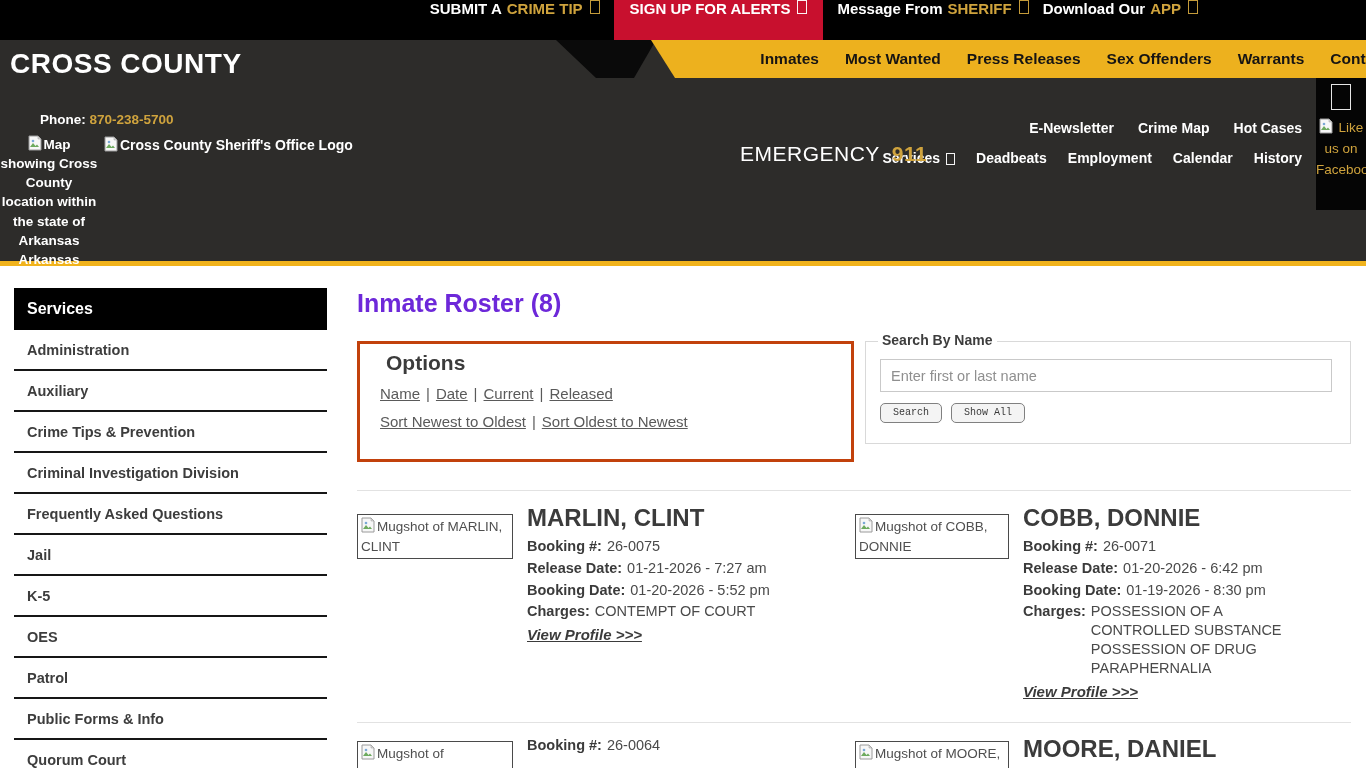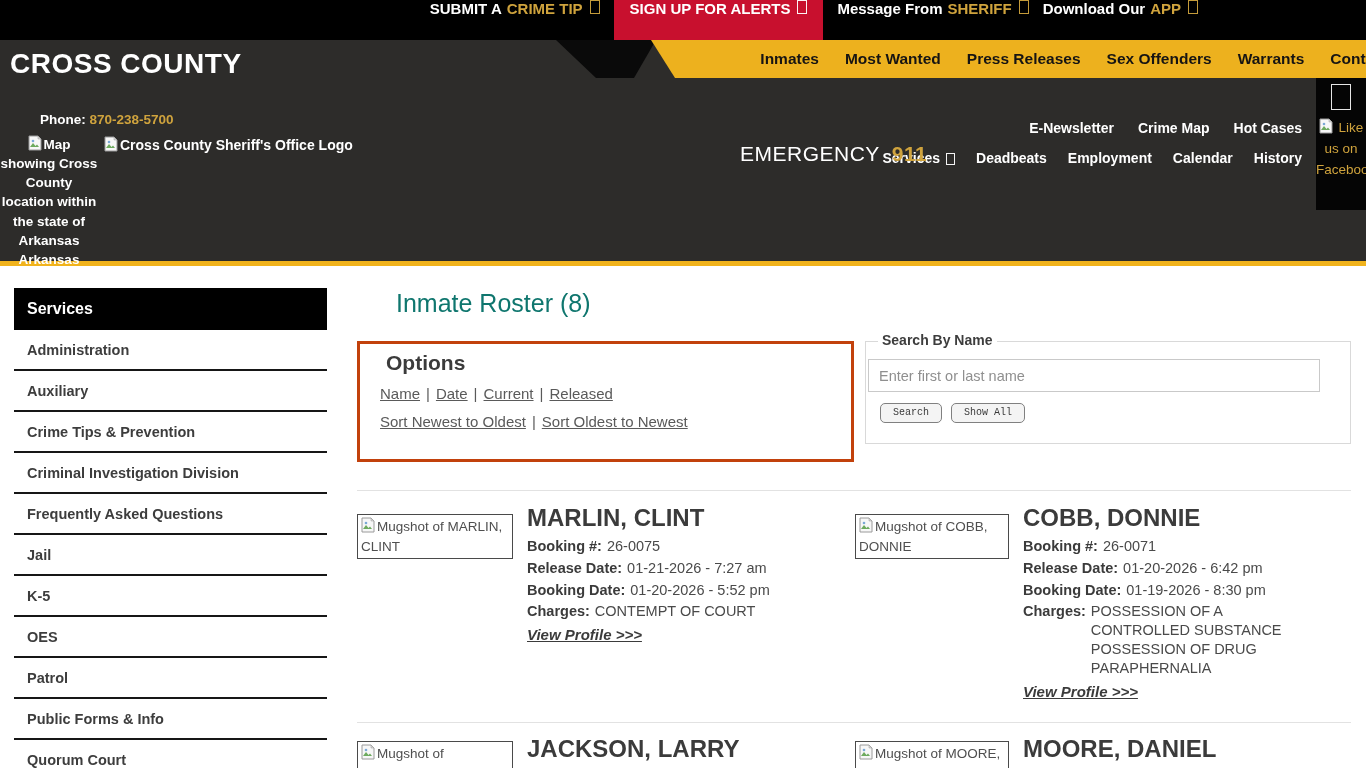--- a/index.html
+++ b/index.html
@@ -51,29 +51,29 @@
   .emergency b { color:var(--gold_text,#CFA33D); font-weight:600; margin-left:12px; }
   
   .fbbox { position:absolute; left:1316px; top:78px; width:50px; height:132px; background:#050505;
     color:var(--gold_text,#CFA33D); font-size:13.5px; text-align:center; line-height:1.55; overflow:hidden; padding-top:6px; cursor:pointer; }
   .fb-tofu { display:block; width:20px; height:26px; border:1px solid #e6e6e6; margin:0 auto 8px; }
   
   .sidebar { position:absolute; left:14px; top:288px; width:313px; }
   .sb-title { background:#000; color:#fff; font-size:16px; font-weight:bold; padding:12px 13px; }
   .sb-item { padding:12px 13px 11px; font-size:14.5px; font-weight:bold; color:#3d3d3d; border-bottom:2px solid #161616; cursor:pointer; }
   
-  .main-title { position:absolute; left:357px; top:289px; font-size:25px; font-weight:normal; color:#0f766e;margin-left:39px; }
+  .main-title { position:absolute; left:357px; top:289px; font-size:25px; font-weight:bold; color:#6d28d9; }
   .options-box { position:absolute; left:357px; top:341px; width:497px; height:121px; border:3px solid #c2410c; background:#fff; }
   .options-box h2 { margin:7px 0 10px 26px; font-size:21px; color:#3b3b3b; }
   .opt-line { margin:0 0 11px 20px; font-size:15px; color:#5a5a5a; }
   .opt-line a { color:#5a5a5a; text-decoration:underline; }
   .sep { margin:0 6px; }
   .search-box { position:absolute; left:865px; top:341px; width:486px; height:103px; border:1px solid #d9d9d9; background:#fff; }
   .legend { position:absolute; top:-10px; left:12px; background:#fff; padding:0 4px; font-size:14px; font-weight:bold; color:#3d3d3d; }
-  .search-box input { display:block; margin:17px 2px 0; width:452px; height:33px; border:1px solid #c9c9c9; padding:0 10px; font-size:14.5px; font-family:"Liberation Sans",sans-serif; color:#333; }
+  .search-box input { display:block; margin:17px 14px 0; width:452px; height:33px; border:1px solid #c9c9c9; padding:0 10px; font-size:14.5px; font-family:"Liberation Sans",sans-serif; color:#333; }
   .search-box input::placeholder { color:#8f8f8f; }
   .btn-row { margin:11px 14px 0; display:flex; gap:9px; }
   .btn { background:#f4f4f4; border:1px solid #808080; border-radius:5px; padding:3px 12px 4px; font-size:10px; color:#3a3a3a; font-family:Liberation Mono, monospace; cursor:pointer; }
   .hr { position:absolute; left:357px; height:0; width:994px; border-top:1px solid #e2e2e2; }
   
   .card { position:absolute; width:497px; display:flex; gap:14px; align-items:flex-start; }
   .mug { flex:none; width:156px; border:1px solid #4a4a4a; padding:2px 3px; font-size:13.5px; color:#4f4f4f; line-height:1.45; min-height:38px; cursor:pointer; }
   .mug.tall { min-height:60px; }
   .card h3 { font-size:24px; font-weight:bold; color:#3b3b3b; margin:0 0 5px; line-height:1.12; }
   .drow { font-size:14.5px; color:#4a4a4a; margin-bottom:3px; line-height:1.3; display:flex; }
@@ -262,21 +262,20 @@
   <div class="hr" style="top:722px;"></div>
 
   <div class="card" style="left:357px; top:736px;">
     <div class="mug tall" style="margin-top:5px;"><svg class="bimg" width="14" height="16" viewBox="0 0 14 16">
           <path d="M1 1h9l3 3v11H1z" fill="#f7f7f7" stroke="#9a9a9a"></path>
           <path d="M10 1l3 3h-3z" fill="#d8d8d8" stroke="#9a9a9a" stroke-width=".5"></path>
           <circle cx="5" cy="6" r="1.3" fill="#7aa8d6"></circle>
           <path d="M2 12l3-4 2.5 3 1.5-1.5 2 2.5H2z" fill="#6daa5e"></path>
         </svg><span>Mugshot of JACKSON, LARRY</span></div>
     <div>
-      <h3>JACKSON, LARRY</h3>
       <div class="drow">
           <span class="dlabel">Booking #:</span>
           <span>26-0064</span>
         </div>
     </div>
   </div>
 
   <div class="card" style="left:855px; top:736px;">
     <div class="mug tall" style="margin-top:5px; width:154px;"><svg class="bimg" width="14" height="16" viewBox="0 0 14 16">
           <path d="M1 1h9l3 3v11H1z" fill="#f7f7f7" stroke="#9a9a9a"></path>

